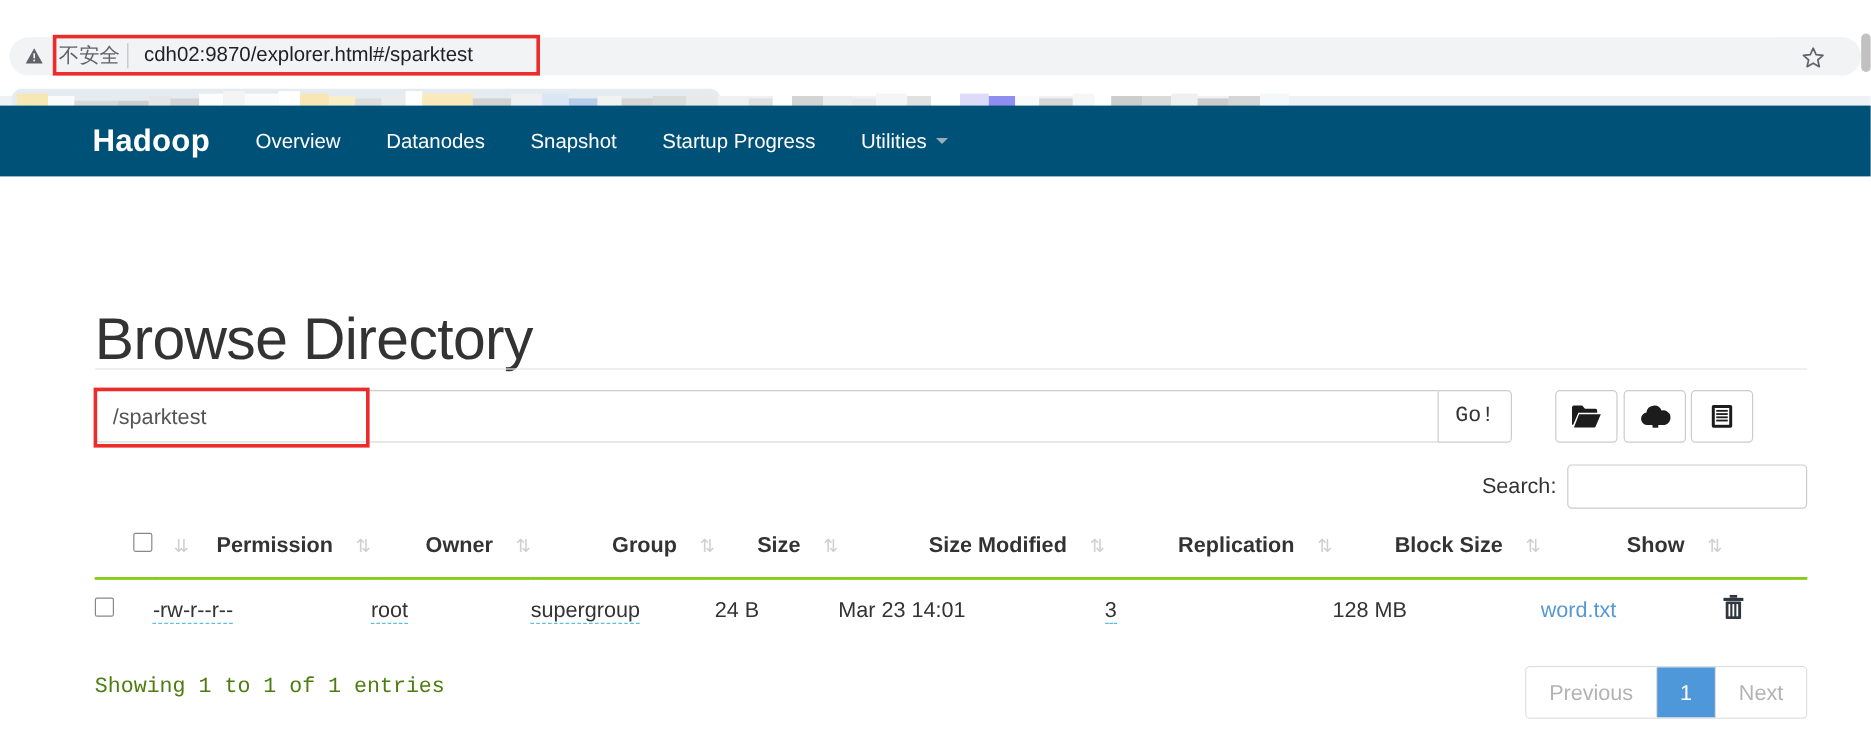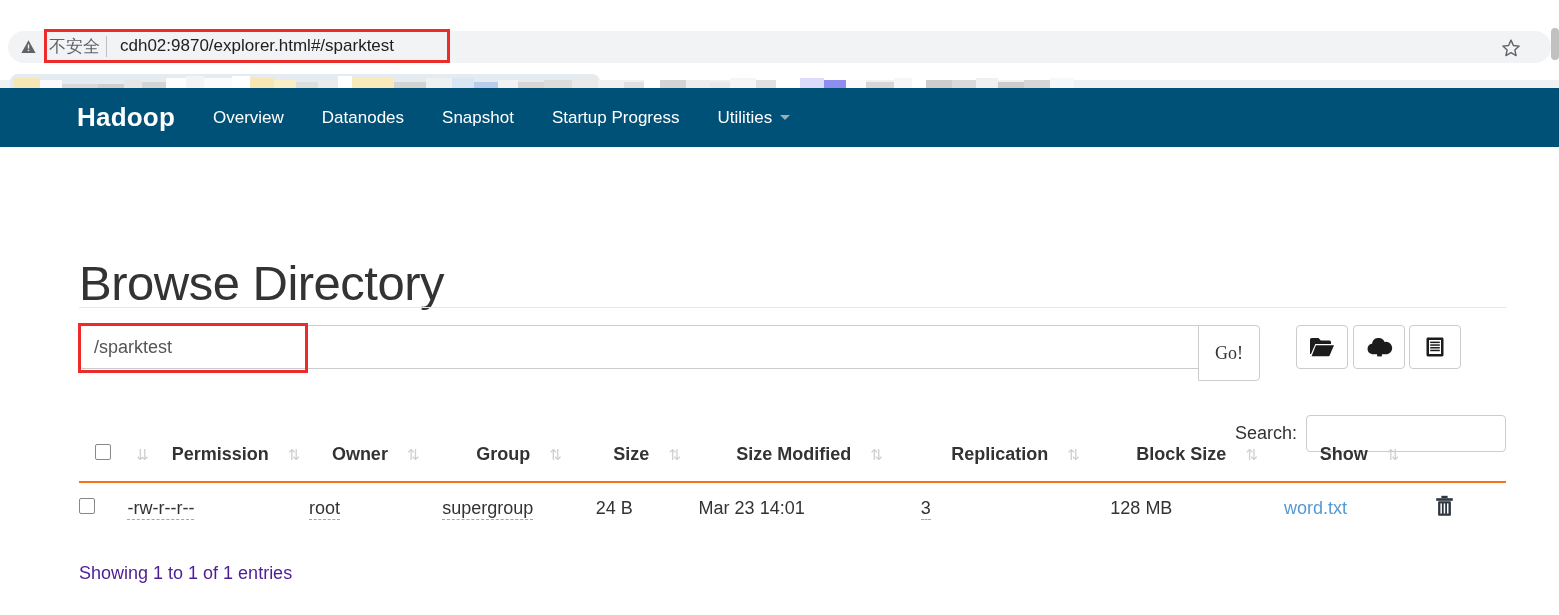--- a/index.html
+++ b/index.html
@@ -204,28 +204,28 @@
     border-radius: 4px 0 0 4px;
     padding: 0 14px;
     font-size: 18px;
     color: #555;
     font-family: "Liberation Sans", sans-serif;
     outline: none;
     background: #fff;
   }
   #go-button {
     width: 62px;
-    height: 56px;
+    height: 44px;
     border: 1px solid #ccc;
     border-radius: 0 4px 4px 0;
     background: #ffffff;
     font-size: 18px;
     color: #333;
     cursor: pointer;
-    font-family: Liberation Serif, serif;
+    font-family: Liberation Mono, monospace;
   }
   #path-redbox {
     position: absolute;
     left: -1px;
     top: -2px;
     width: 230px;
     height: 50px;
     border: 3px solid #ee2b2b;
     z-index: 5;
     pointer-events: none;
@@ -275,21 +275,20 @@
     background: #fff;
     font-family: "Liberation Sans", sans-serif;
   }
   #search-box-wrap {
     position: absolute;
     right: 0; top: 0;
     display: flex;
     align-items: center;
     font-size: 18px;
     color: #333;
-    margin-top: 28px;
   }
   #search-input {
     margin-left: 9px;
     width: 200px;
     height: 37px;
     border: 1px solid #ccc;
     border-radius: 4px;
     padding: 0 10px;
     font-size: 16px;
     background: #fff;
@@ -300,25 +299,25 @@
   
   #files-table {
     position: absolute;
     left: 79px;
     top: 297px;
     width: 1427px;
     border-collapse: collapse;
     font-size: 18px;
   }
   #files-table thead th {
-    text-align: center;
+    text-align: right;
     padding: 0 0 16px 0;
     font-weight: bold;
     color: #333;
-    border-bottom: 2px solid #f97316;
+    border-bottom: 2px solid #84cc16;
     vertical-align: bottom;
     white-space: nowrap;
   }
   .sort-icon {
     display: inline-block;
     margin-left: 14px;
     color: #cfcfcf;
     font-size: 15px;
     font-weight: normal;
     vertical-align: baseline;
@@ -367,21 +366,22 @@
     left: 79px;
     top: 408px;
     width: 1427px;
     height: 48px;
   }
   #showing-info {
     position: absolute;
     left: 0;
     top: 8px;
     font-size: 18px;
-    color: #4c1d95;
+    color: #4d7c0f;
+    font-family: Liberation Mono, monospace;
   }
   #pagination {
     position: absolute;
     right: 0;
     top: 0;
     display: flex;
     border: 1px solid #ddd;
     border-radius: 4px;
     overflow: hidden;
     height: 44px;
@@ -622,14 +622,19 @@
             <rect x="8.7" y="8.4" width="1.5" height="10.2" fill="#ffffff"></rect>
             <rect x="12.0" y="8.4" width="1.5" height="10.2" fill="#ffffff"></rect>
           </svg>
         </td>
       </tr>
     </tbody>
   </table>
 
   <div id="table-footer">
     <div id="showing-info">Showing 1 to 1 of 1 entries</div>
+    <div id="pagination">
+      <div class="page-btn disabled">Previous</div>
+      <div class="page-btn active">1</div>
+      <div class="page-btn disabled">Next</div>
+    </div>
   </div>
 </div>
 
 </body></html>

